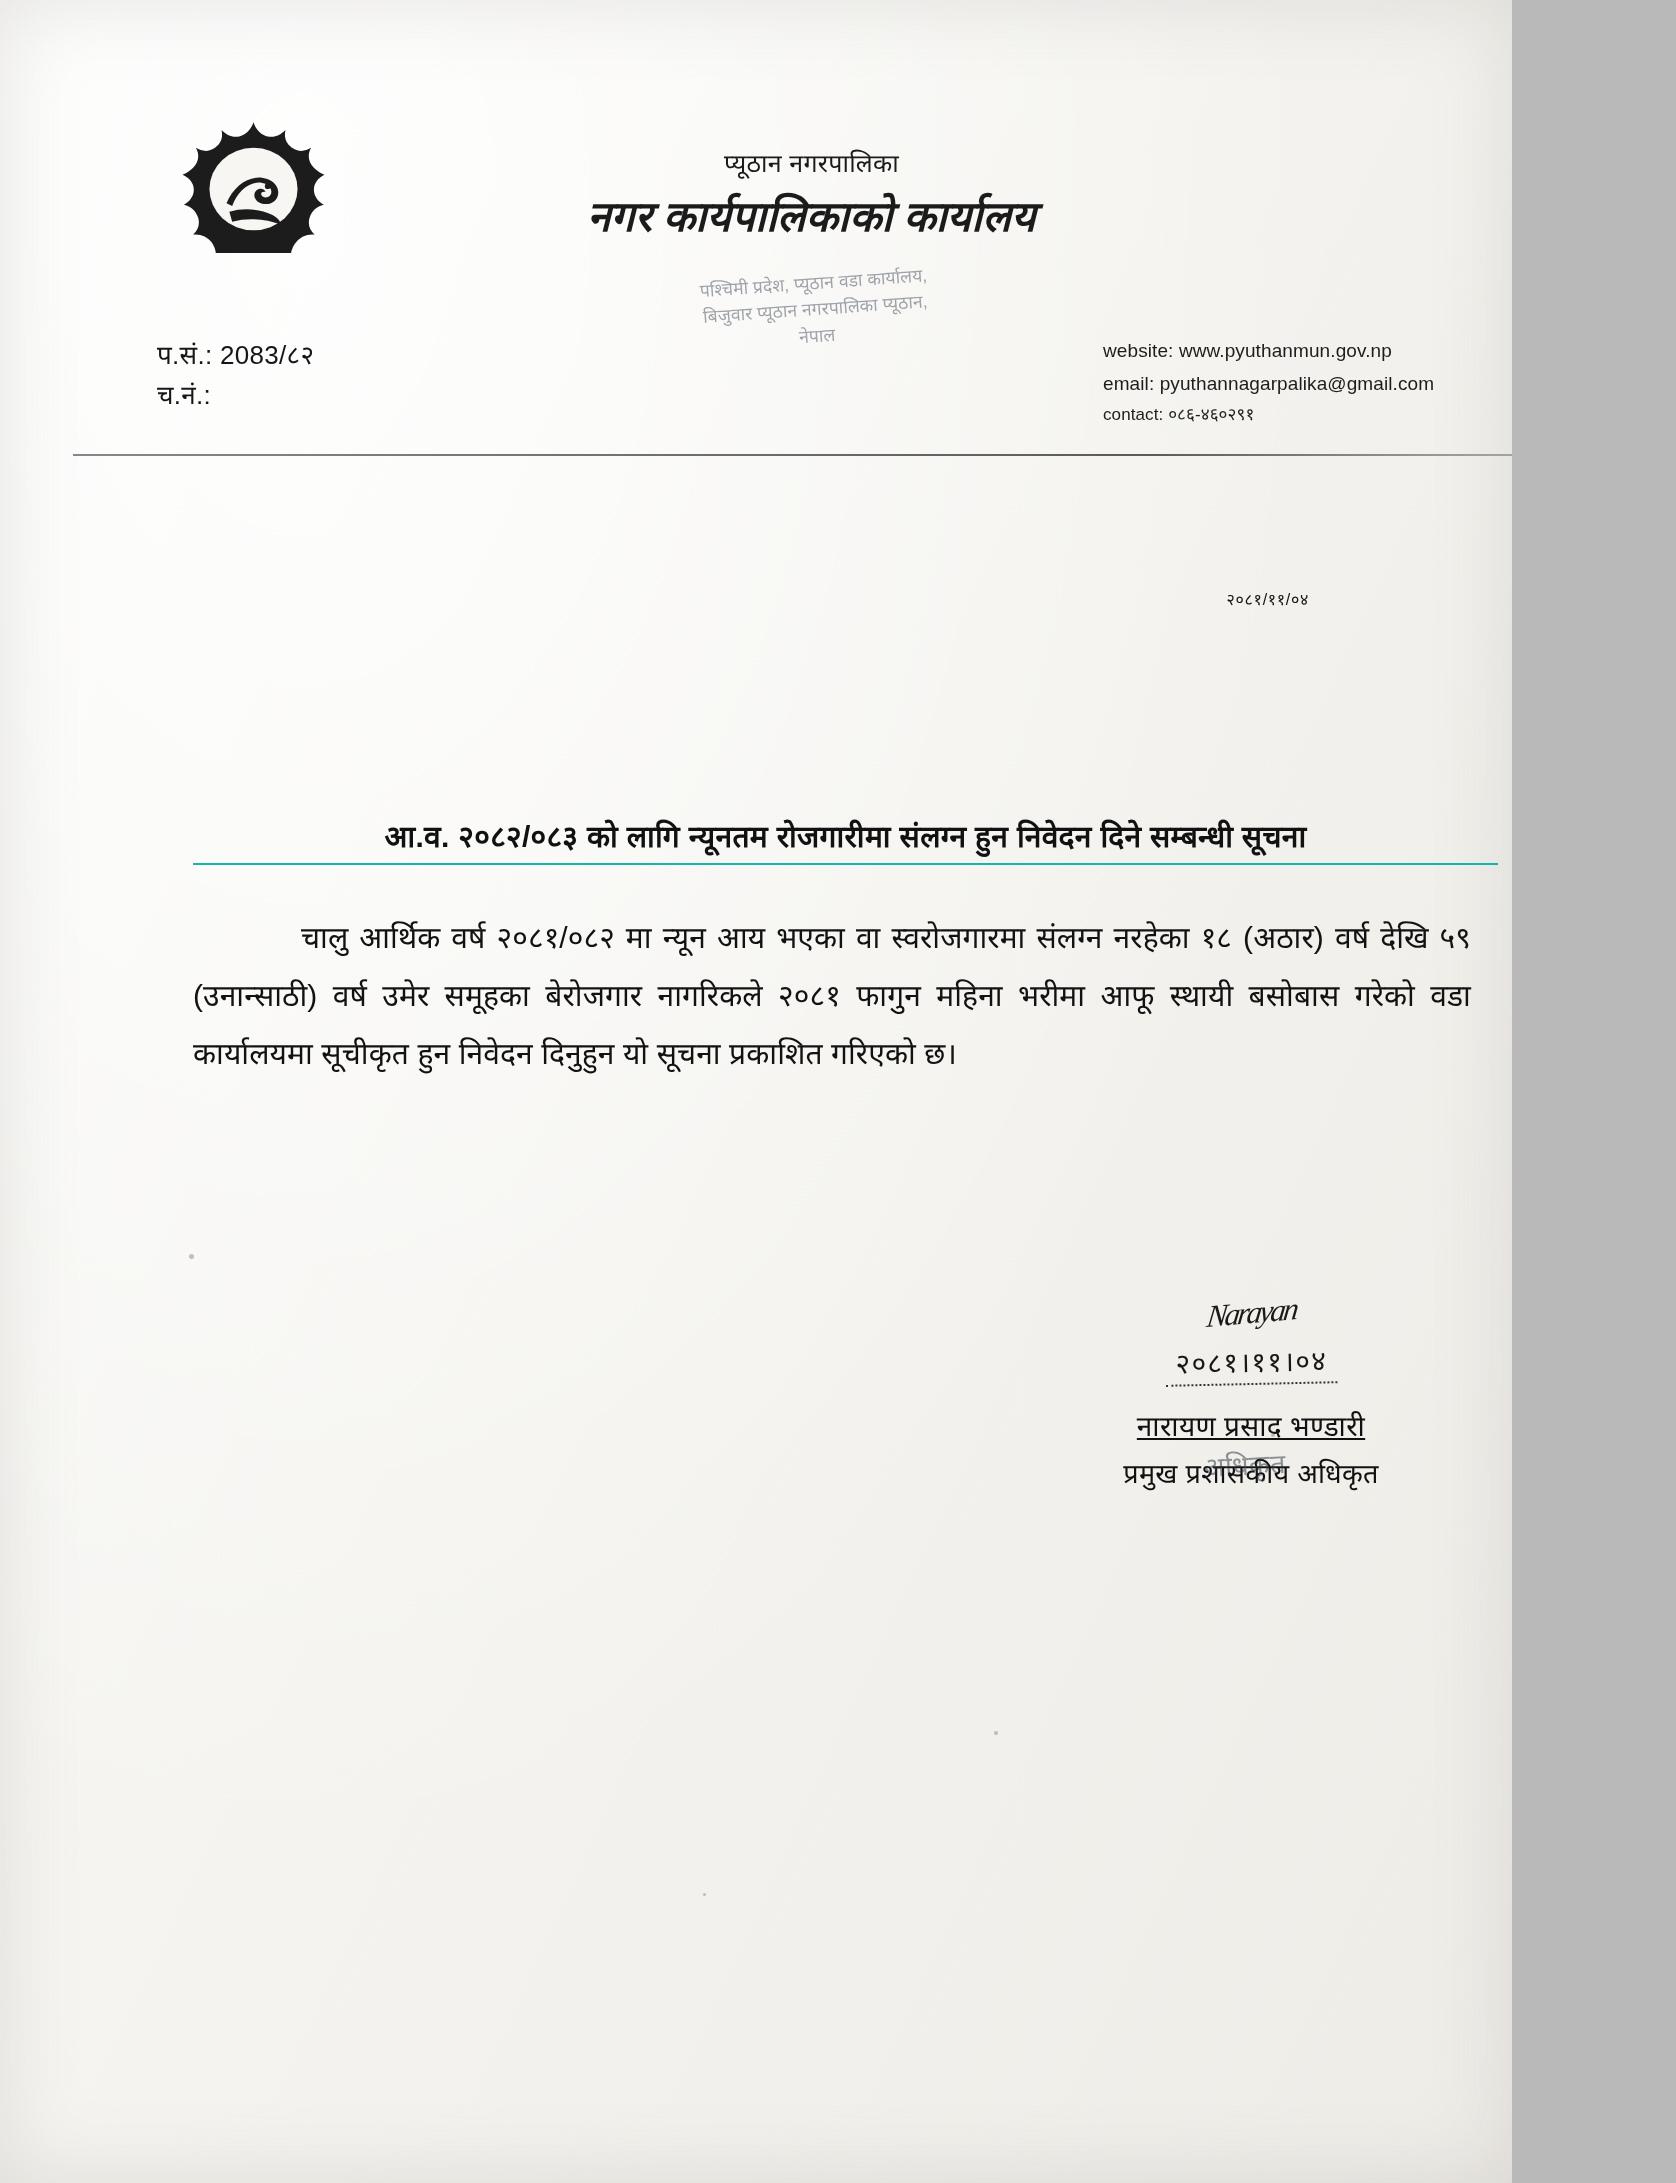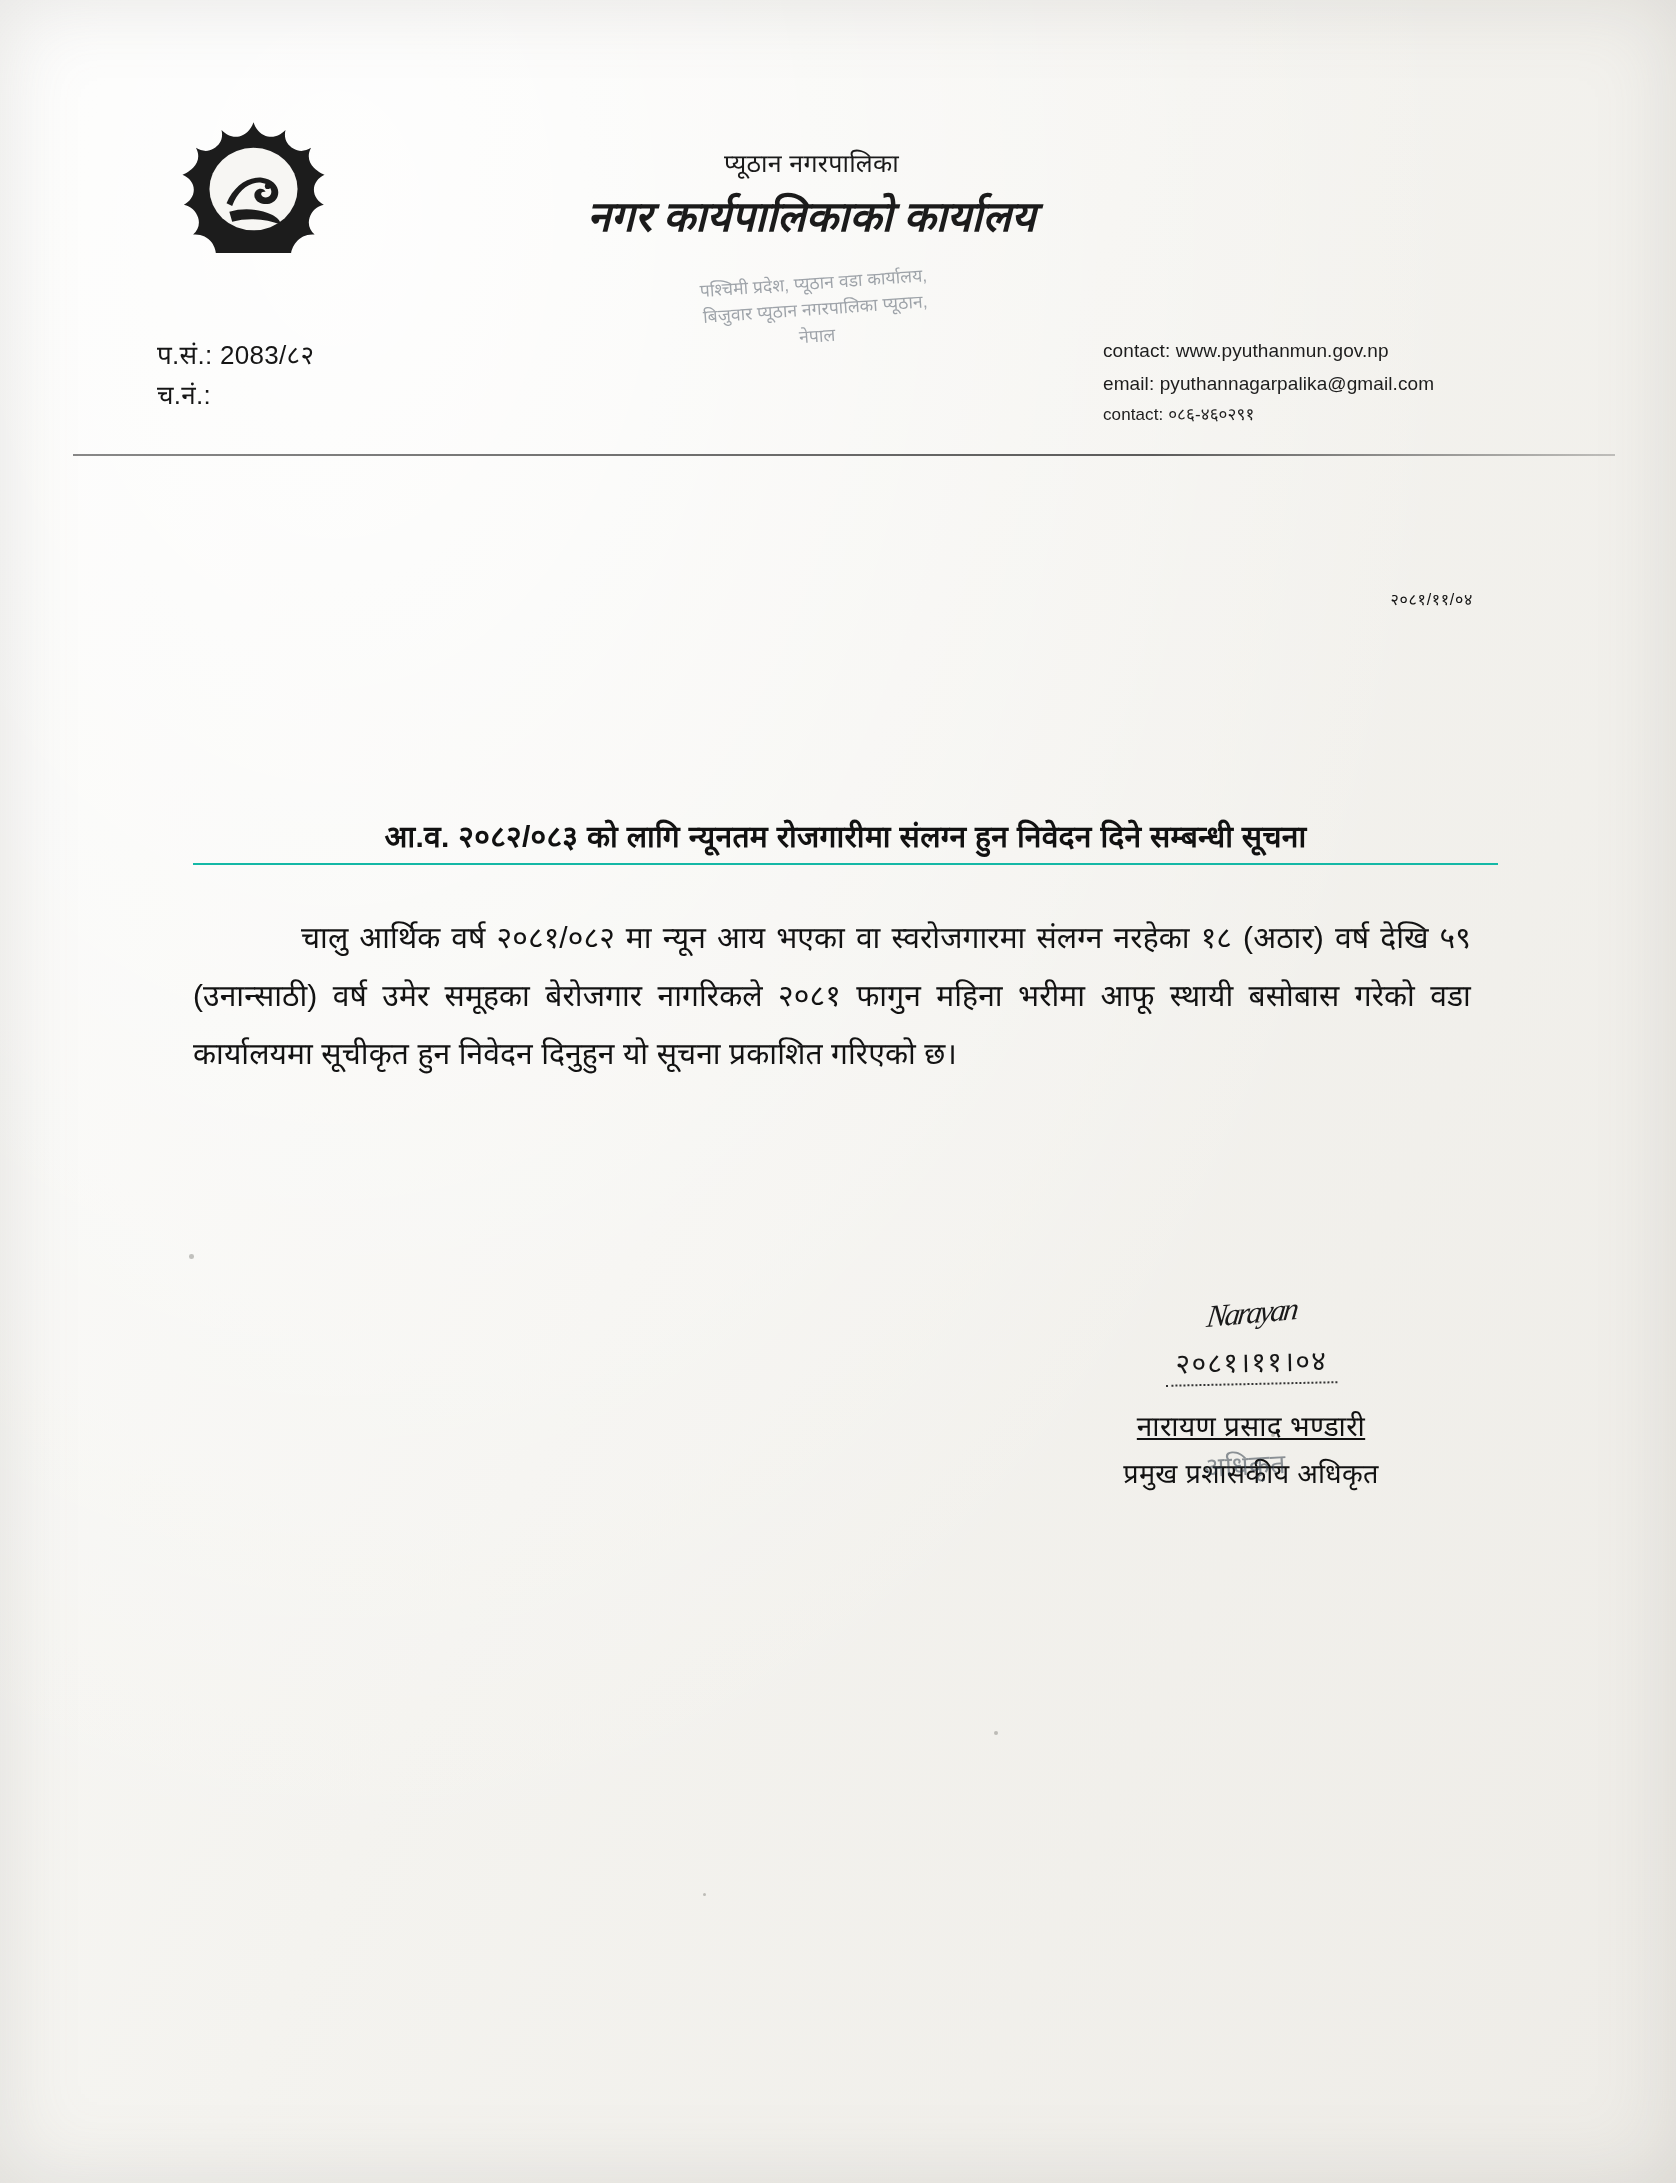--- a/index.html
+++ b/index.html
@@ -5,21 +5,21 @@
   html, body {
     margin: 0;
     padding: 0;
     background: #b9b9b9;
   }
   body {
     font-family: "DejaVu Sans", sans-serif;
   }
   .page {
     position: relative;
-    width: 1676px;
+    width: 1512px;
     height: 2183px;
     background: #3b82f6;
     overflow: hidden;
   }
   
   .paper-tint {
     position: absolute;
     inset: 0;
     background:
       radial-gradient(ellipse at 20% 10%, rgba(255,255,255,0.85), rgba(246,245,241,0) 60%),
@@ -258,21 +258,21 @@
 वडा कार्यालय, बिजुवार
 प्यूठान नगरपालिका
 प्यूठान, नेपाल</div>
 
   <div class="refs">
     <div class="ref-line">प.सं.: 2083/८२</div>
     <div class="ref-line">च.नं.:</div>
   </div>
 
   <div class="contact">
-    <div>contact: www.pyuthanmun.gov.np</div>
+    <div>website: www.pyuthanmun.gov.np</div>
     <div>email: pyuthannagarpalika@gmail.com</div>
     <div class="small">contact: ०८६-४६०२९१</div>
   </div>
 
   <div class="header-rule"></div>
 
   <div class="doc-date">२०८१/११/०४</div>
 
   <div class="subject">आ.व. २०८२/०८३ को लागि न्यूनतम रोजगारीमा संलग्न हुन निवेदन दिने सम्बन्धी सूचना</div>
 

